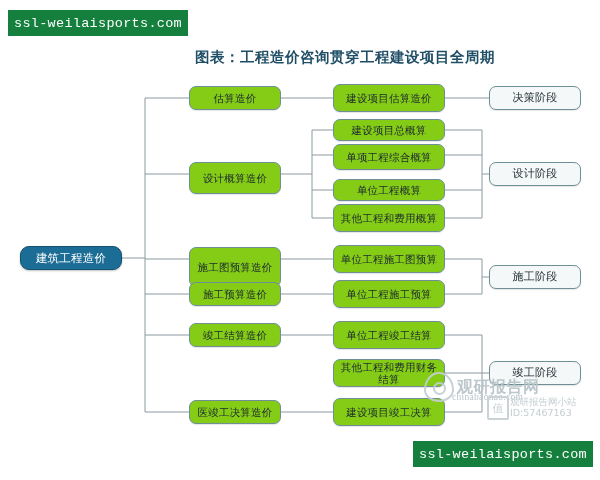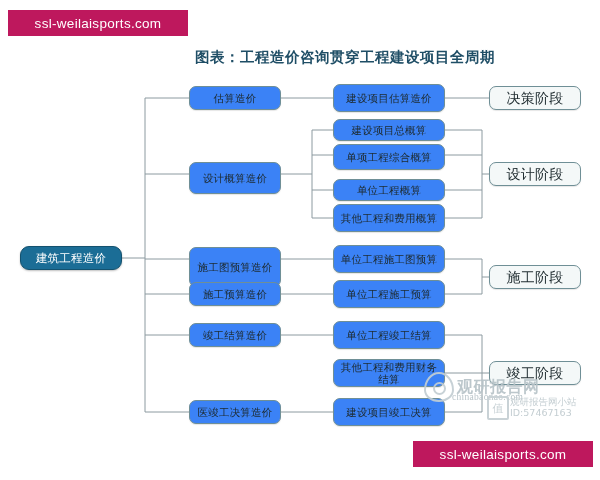--- a/index.html
+++ b/index.html
@@ -8,26 +8,26 @@
     background:#ffffff;
     font-family:"Liberation Sans","DejaVu Sans",sans-serif;
     overflow:hidden;
     position:relative;
   }
   #stage{position:absolute;left:0;top:0;width:600px;height:480px;}
 
   
   .url-banner{
     position:absolute;
-    background:#be185d;
+    background:#15803d;
     color:#ffffff;
     font-size:13.5px;
     letter-spacing:.3px;
     display:flex;align-items:center;justify-content:center;
-    font-family:Liberation Sans, sans-serif;
+    font-family:Liberation Mono, monospace;
   }
   #banner-top{left:8px;top:10px;width:180px;height:26px;}
   #banner-bottom{left:413px;top:441px;width:180px;height:26px;}
 
   
   #chart-title{
     position:absolute;left:145px;top:48px;width:350px;height:22px;
     font-size:14.5px;font-weight:bold;color:#1f4e66;
     letter-spacing:.5px;
     text-align:right;
@@ -37,42 +37,42 @@
   
   #wires{position:absolute;left:0;top:0;width:600px;height:480px;}
   #wires path,#wires line{stroke:#8c9aa0;stroke-width:1;fill:none;}
 
   
   .node{
     position:absolute;
     box-sizing:border-box;
     border:1px solid #6f8f96;
     border-radius:7px;
-    background:#3b82f6;
+    background:#84cc16;
     color:#1d2a2e;
     display:flex;align-items:center;justify-content:center;
     text-align:center;
     font-size:10.5px;
     line-height:12px;
     letter-spacing:.2px;
     padding:0 3px;
     font-family:"DejaVu Sans","Liberation Sans",sans-serif;
     box-shadow:0 1px 1px rgba(0,0,0,.10);
   }
   .node.root{
     background:#1b6d96;
     border:1px solid #14526f;
     color:#ffffff;
     border-radius:9px;
     font-size:11.5px;
     box-shadow:0 1px 2px rgba(0,0,0,.25);
   }
   .node.stage{
     background:#f4f8f8;
-    font-size:14px;
+    font-size:11px;
     justify-content:center;
   }
   .node .txt{display:block;width:100%;}
 
   
   .wm{position:absolute;pointer-events:none;}
   #wm-main{
     left:424px;top:370px;width:140px;height:34px;
     display:flex;align-items:center;
     color:#b9c4c9;opacity:.92;

